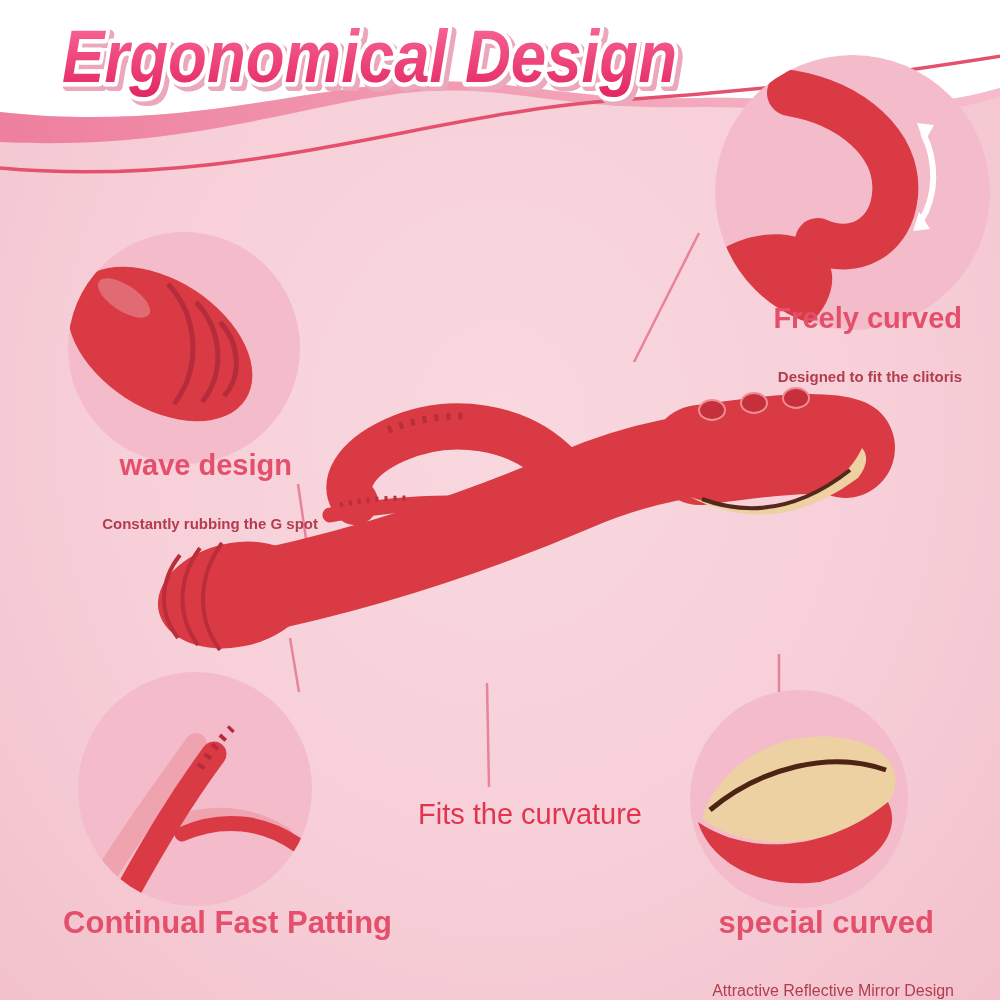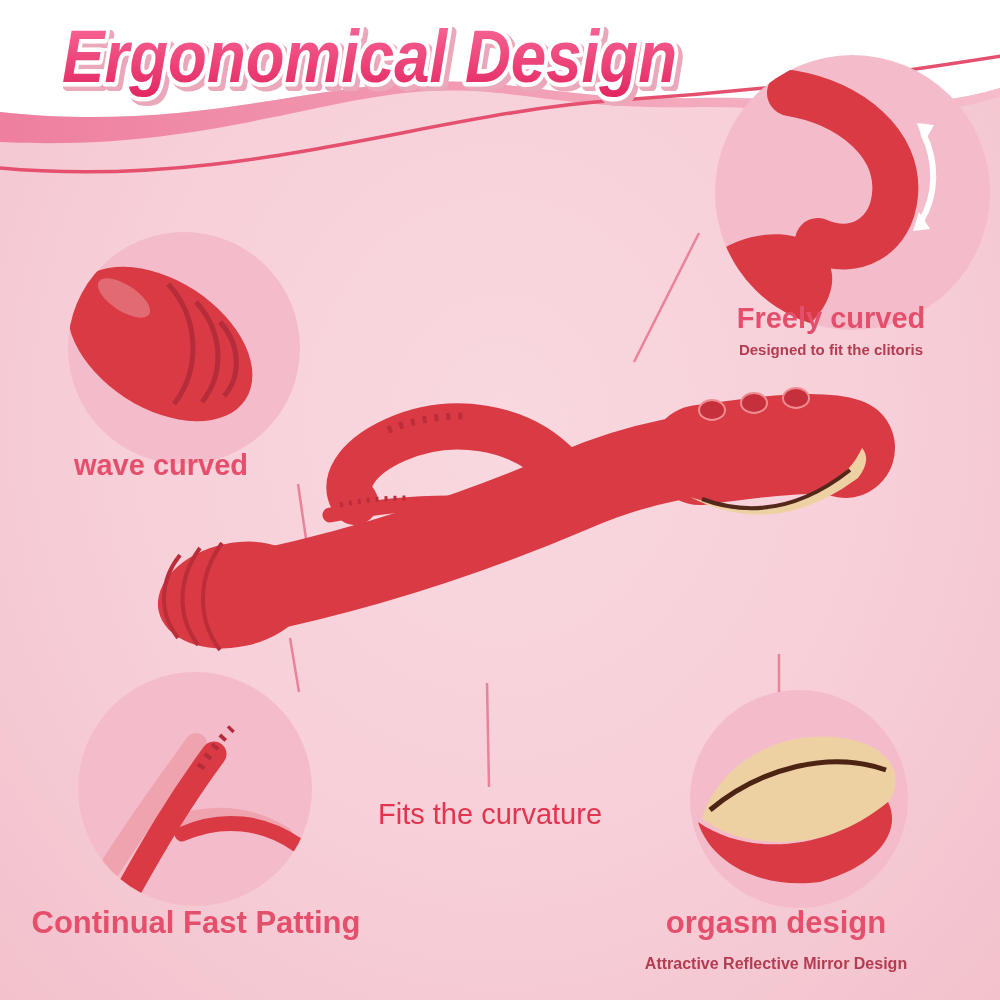--- a/index.html
+++ b/index.html
@@ -14,31 +14,31 @@
     position:absolute;border-radius:50%;
     background:#f4bcca;z-index:2;overflow:hidden;
   }
   .bubble svg{display:block;width:100%;height:100%;}
   .bubble-tr{left:715px;top:55px;width:275px;height:275px;}
   .bubble-ml{left:68px;top:232px;width:232px;height:232px;}
   .bubble-bl{left:78px;top:672px;width:234px;height:234px;}
   .bubble-br{left:690px;top:690px;width:218px;height:218px;}
   .connectors{z-index:2;}
   .product-svg{z-index:3;}
-  .txt{position:absolute;z-index:4;text-align:center;}
+  .txt{position:absolute;z-index:4;text-align:right;}
   .heading{color:#e44f6b;font-weight:700;line-height:1.1;}
-  .sub{color:#b23c50;font-weight:600;line-height:1.2;}
+  .sub{color:#b23c50;font-weight:600;line-height:1.2;margin-top:27px;}
   .h-freely{left:700px;top:303px;width:262px;font-size:29px;}
   .s-freely{left:700px;top:341px;width:262px;font-size:15px;}
   .h-wave{left:30px;top:450px;width:262px;font-size:29px;}
   .s-wave{left:18px;top:488px;width:300px;font-size:15px;}
   .h-patting{left:0px;top:906px;width:392px;font-size:31px;}
   .s-patting{left:16px;top:952px;width:366px;font-size:17px;font-weight:700;}
   .h-special{left:618px;top:906px;width:316px;font-size:31px;}
-  .s-special{left:598px;top:954px;width:356px;font-size:16px;font-weight:700;}
+  .s-special{left:598px;top:954px;width:356px;font-size:16px;font-weight:400;}
   .center-label{left:338px;top:796px;width:304px;font-size:29px;font-weight:400;color:#e3344f;line-height:1.25;}
 </style>
 </head>
 <body>
 
 <div class="canvas">
 
   <svg class="layer header-svg" width="1000" height="240" viewBox="0 0 1000 240">
     <defs>
       <linearGradient id="titleGrad" x1="0" y1="0" x2="0" y2="1">
@@ -139,24 +139,25 @@
       <ellipse cx="796" cy="398" rx="13" ry="10"></ellipse>
     </g>
 
     <path fill="#eed1a2" d="M690,497 Q775,540 858,478 Q872,460 862,448 Q842,492 770,508 Q722,508 690,497 Z"></path>
     <path fill="none" stroke="#54281a" stroke-width="4" d="M702,499 Q778,527 850,470"></path>
   </svg>
 
   <div class="txt heading h-freely">Freely curved</div>
   <div class="txt sub s-freely">Designed to fit the clitoris</div>
 
-  <div class="txt heading h-wave">wave curved</div>
+  <div class="txt heading h-wave">wave design</div>
+  <div class="txt sub s-wave">Constantly rubbing the G spot</div>
 
   <div class="txt heading h-patting">Continual Fast Patting</div>
 
-  <div class="txt heading h-special">orgasm design</div>
+  <div class="txt heading h-special">special curved</div>
   <div class="txt sub s-special">Attractive Reflective Mirror Design</div>
 
   <div class="txt center-label">
     <div>Fits the curvature</div>
   </div>
 
 </div>
 
 </body></html>

